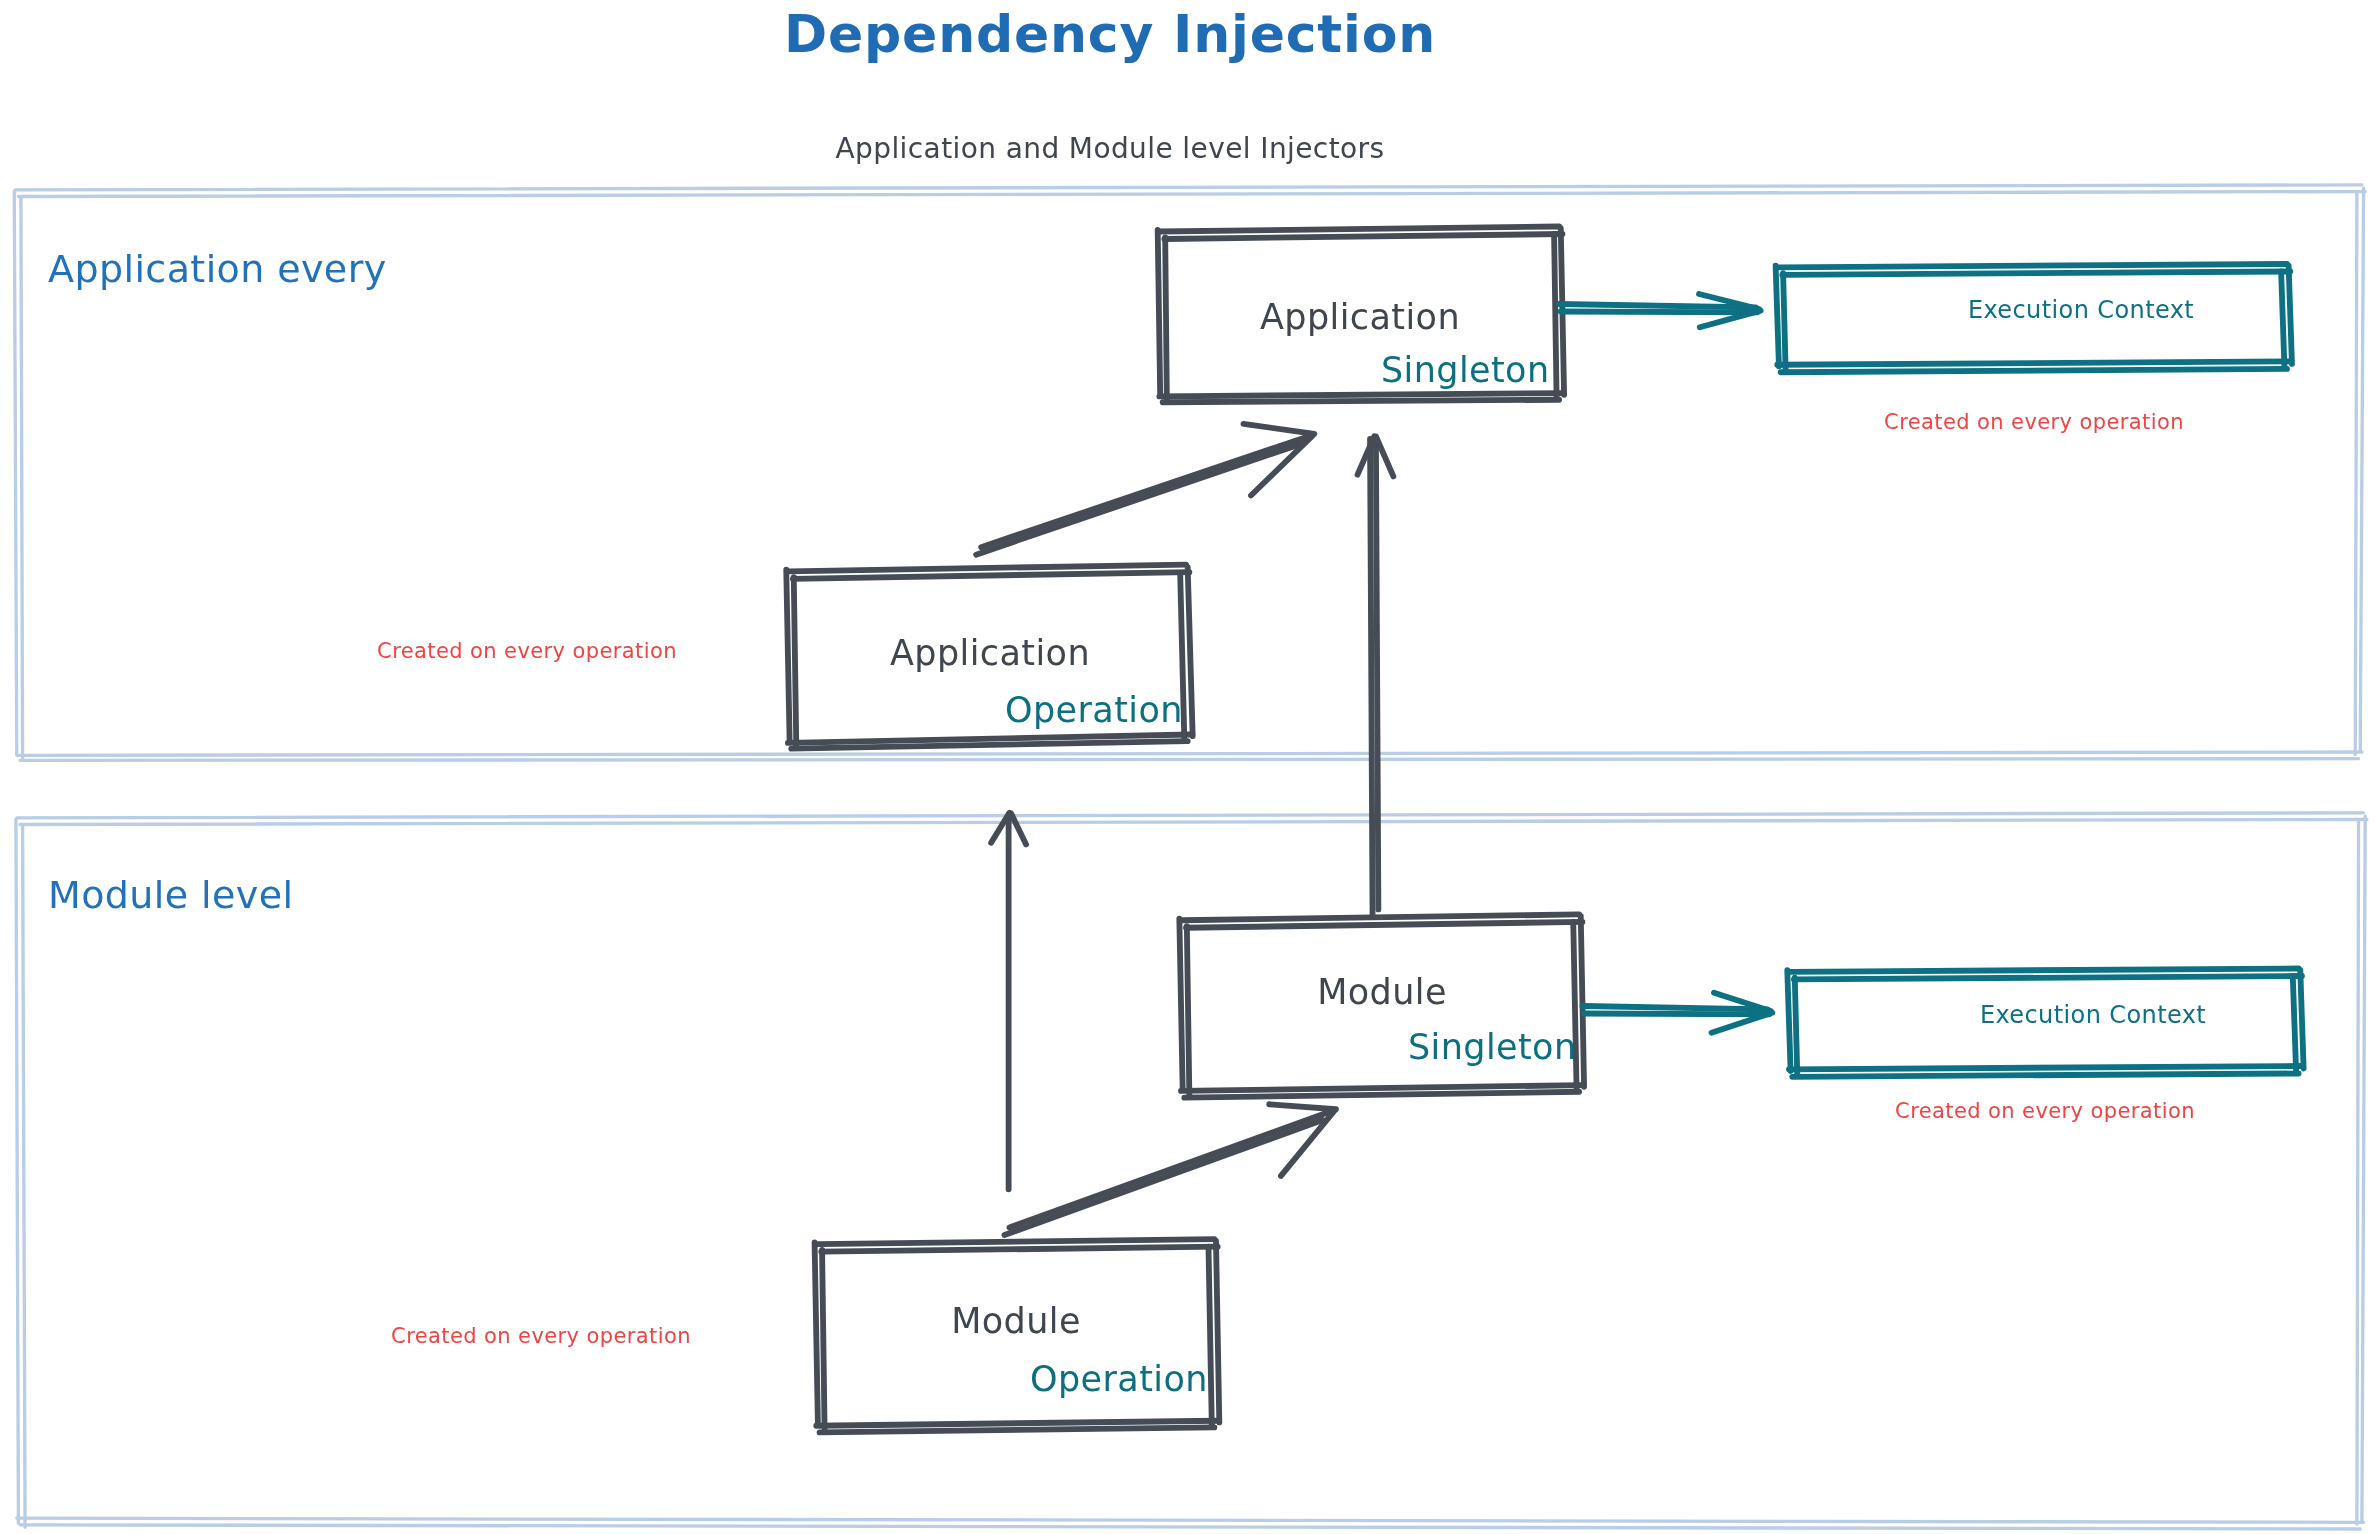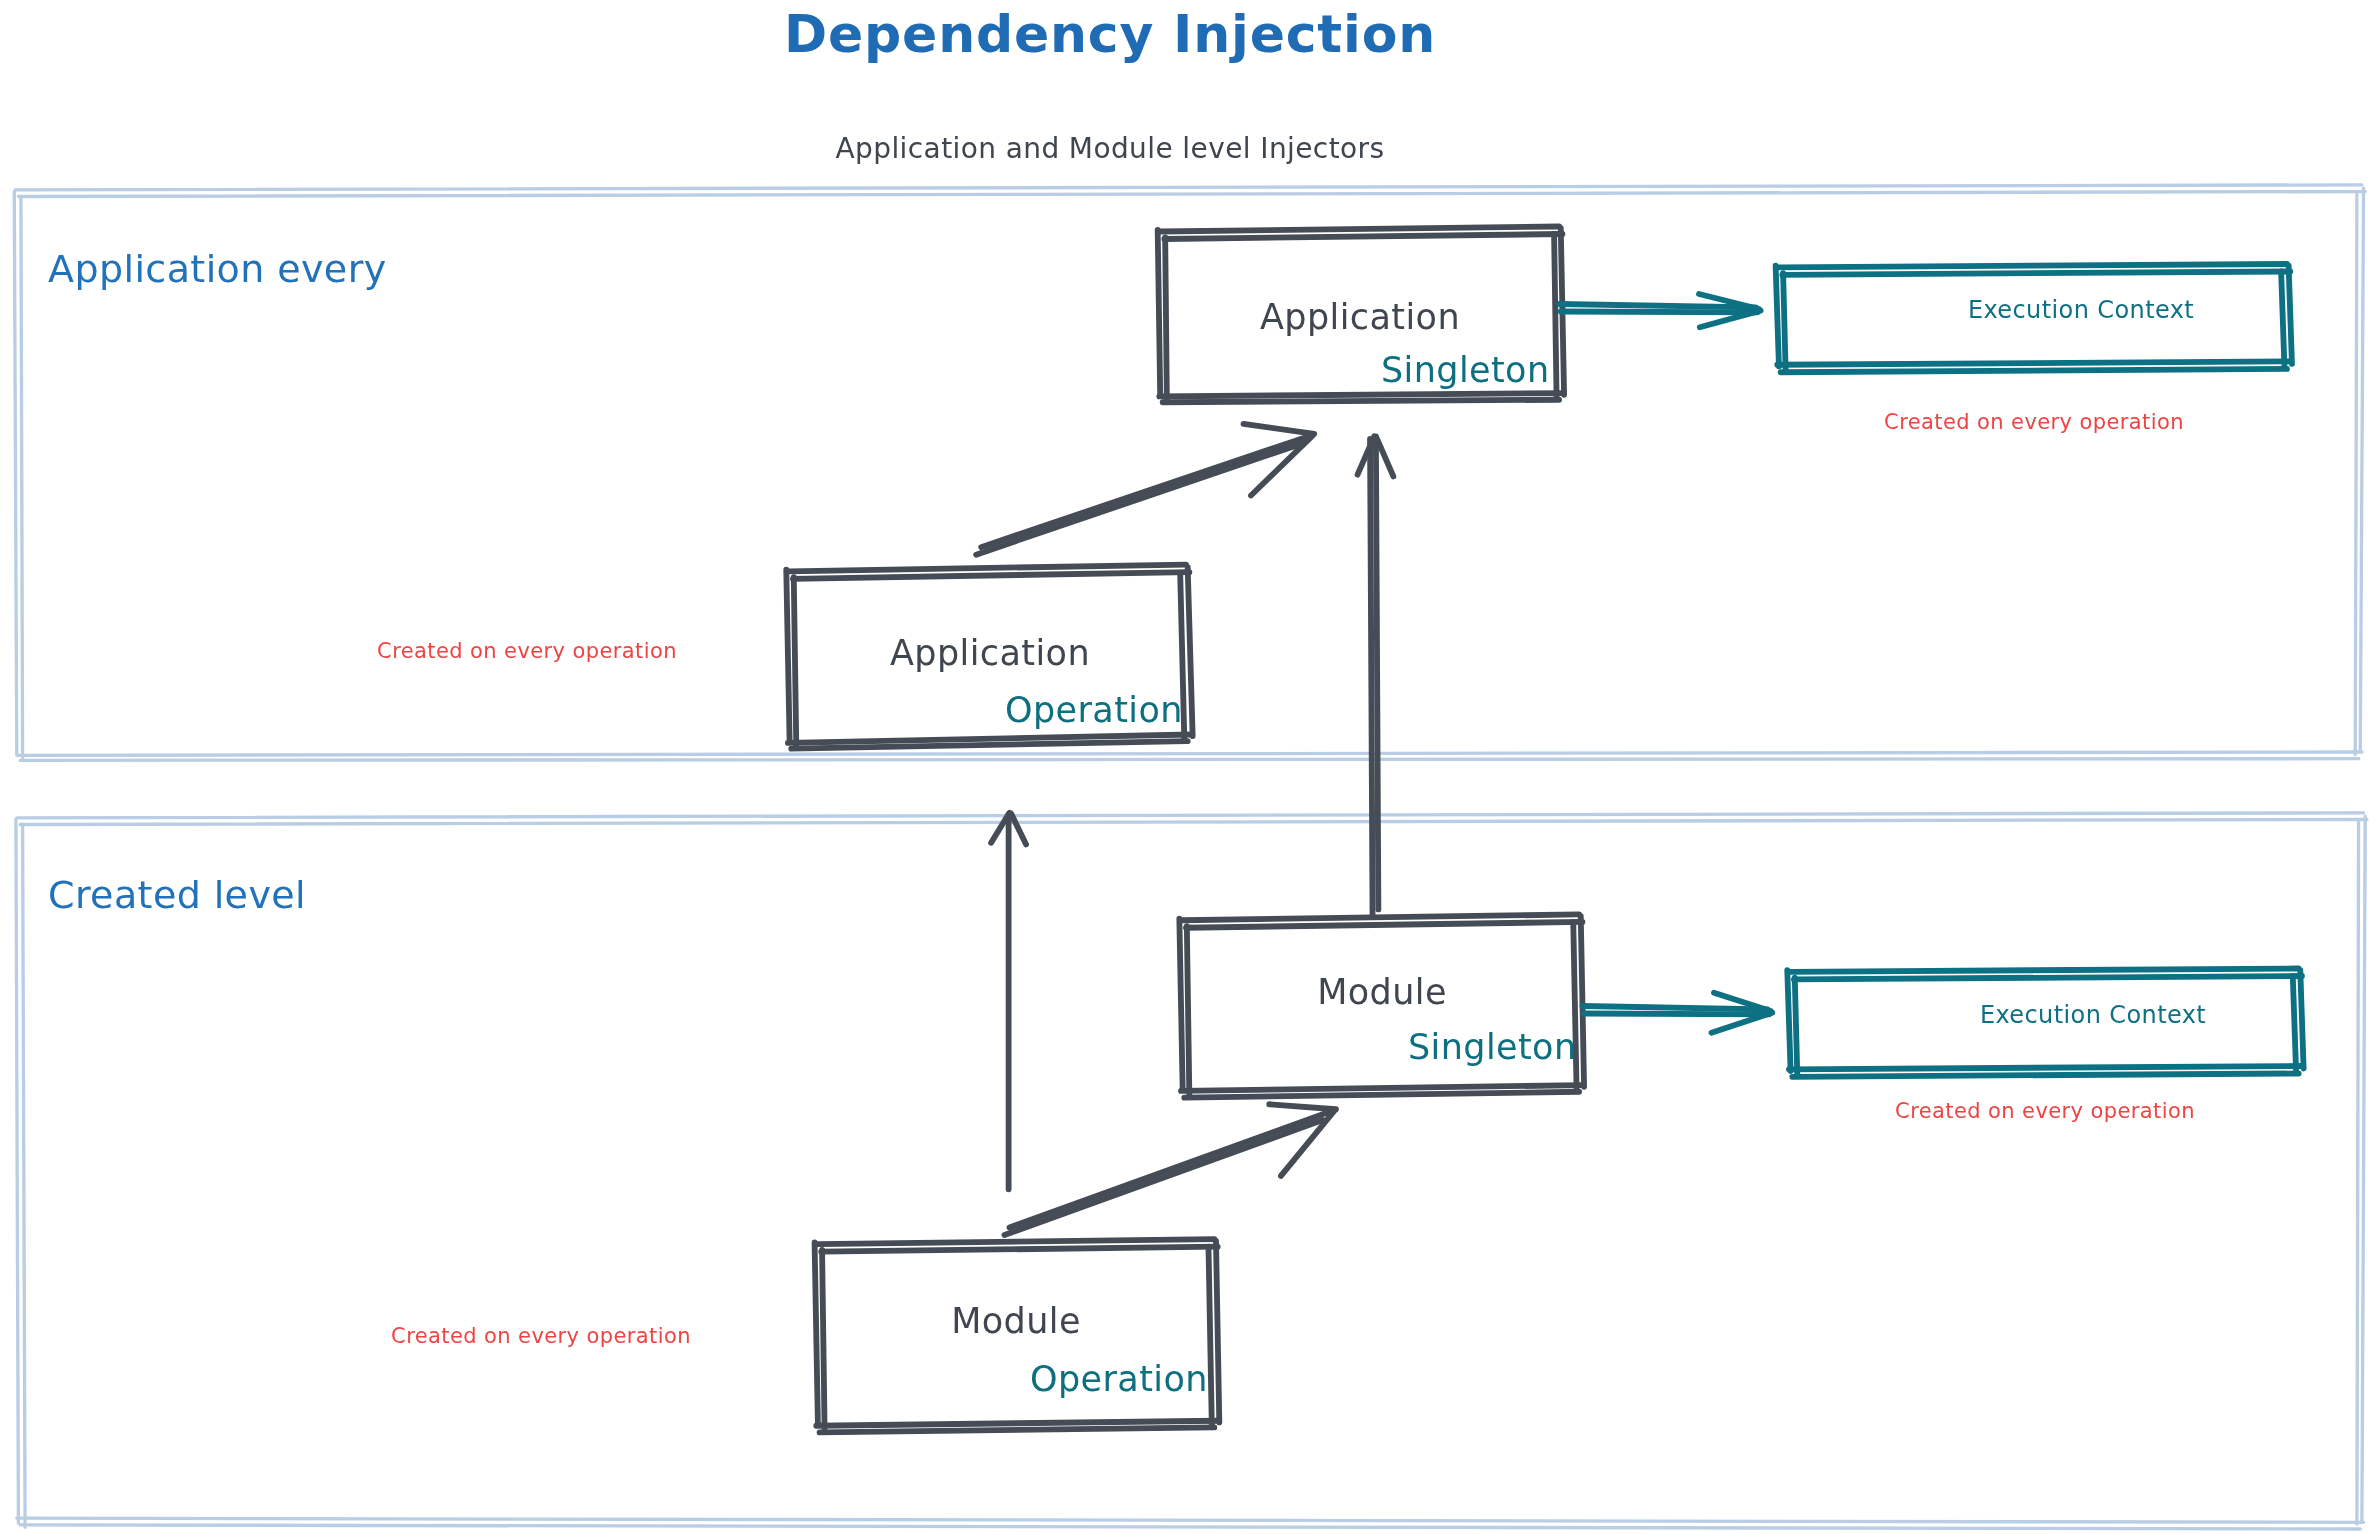--- a/index.html
+++ b/index.html
@@ -217,21 +217,21 @@
 
   <div class="txt node-title ctr" style="left:990px; top:636px;">Application</div>
   <div class="txt node-scope" style="left:1005px; top:693px;">Operation</div>
 
   <div class="txt ec-title ctr" style="left:2033px; top:298px;">Execution Context</div>
 
   <div class="txt note ctr" style="left:2034px; top:412px;">Created on every operation</div>
 
   <div class="txt note ctr" style="left:527px; top:641px;">Created on every operation</div>
 
-  <div class="txt level-label" style="left:48px; top:876px;">Created level</div>
+  <div class="txt level-label" style="left:48px; top:876px;">Module level</div>
 
   <div class="txt node-title ctr" style="left:1382px; top:975px;">Module</div>
   <div class="txt node-scope" style="left:1408px; top:1030px;">Singleton</div>
 
   <div class="txt node-title ctr" style="left:1016px; top:1304px;">Module</div>
   <div class="txt node-scope" style="left:1030px; top:1362px;">Operation</div>
 
   <div class="txt ec-title ctr" style="left:2045px; top:1003px;">Execution Context</div>
 
   <div class="txt note ctr" style="left:2045px; top:1101px;">Created on every operation</div>

